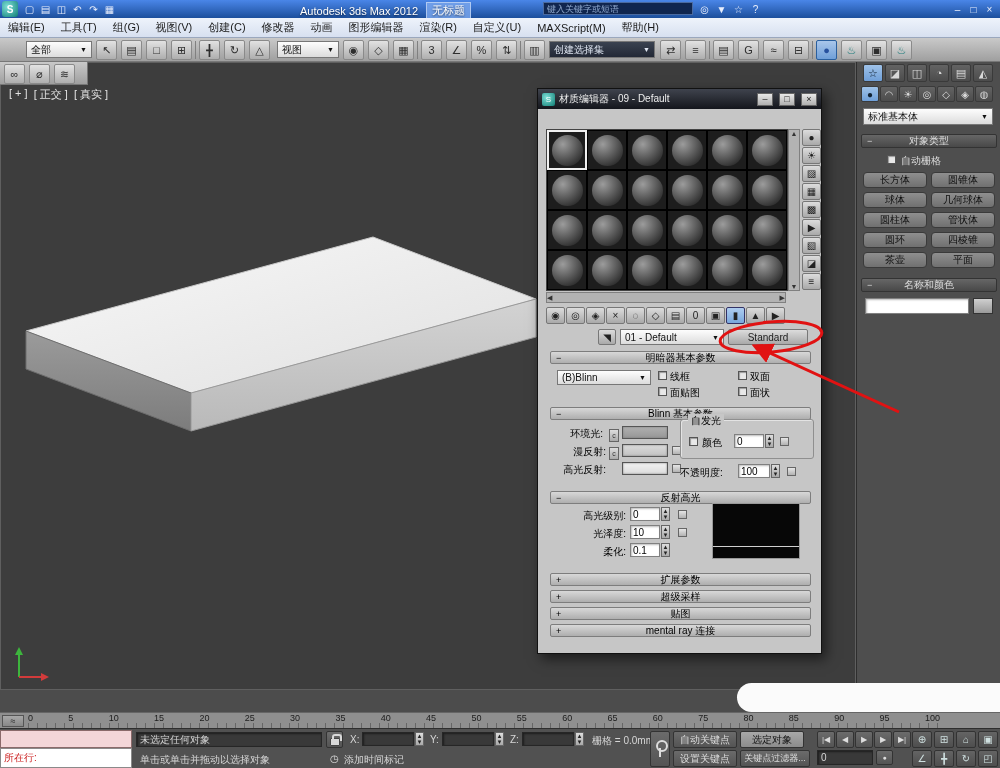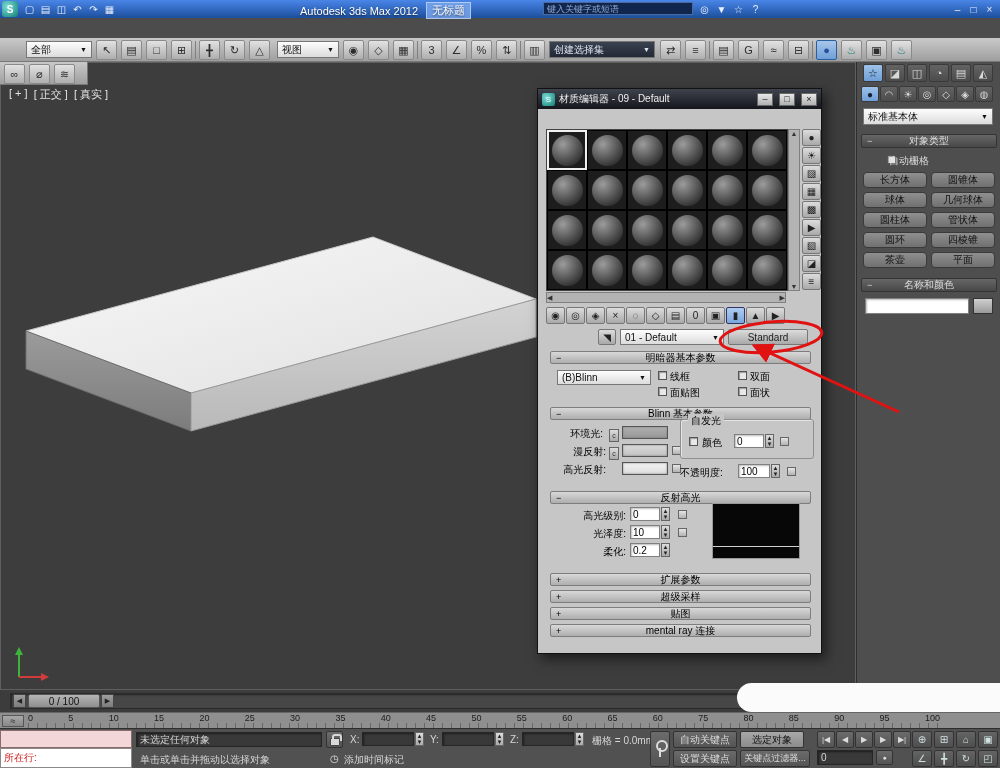--- a/index.html
+++ b/index.html
@@ -151,20 +151,35 @@
     <input id="ic-search" placeholder="键入关键字或短语" style="">
     <div class="qat-icon" style="left:697px">◎</div>
     <div class="qat-icon" style="left:714px">▼</div>
     <div class="qat-icon" style="left:731px">☆</div>
     <div class="qat-icon" style="left:748px">?</div>
     <div class="qat-icon" style="left:950px">–</div>
     <div class="qat-icon" style="left:966px">□</div>
     <div class="qat-icon" style="left:982px">×</div>
   </div>
 
+  <div class="abs" id="menubar">
+
+  <div class="mi">编辑(E)</div>
+      <div class="mi">工具(T)</div>
+      <div class="mi">组(G)</div>
+      <div class="mi">视图(V)</div>
+      <div class="mi">创建(C)</div>
+      <div class="mi">修改器</div>
+      <div class="mi">动画</div>
+      <div class="mi">图形编辑器</div>
+      <div class="mi">渲染(R)</div>
+      <div class="mi">自定义(U)</div>
+      <div class="mi">MAXScript(M)</div>
+      <div class="mi">帮助(H)</div>
+    </div>
 
   <div class="abs" id="toolbar">
     <div class="tb-dd" style="left:26px;width:66px">
       <span>全部</span>
       <span class="dar">▼</span>
     </div>
     <div class="tb-icon" style="left:96px">↖</div>
     <div class="tb-icon" style="left:121px">▤</div>
     <div class="tb-icon" style="left:146px">□</div>
     <div class="tb-icon" style="left:171px">⊞</div>
@@ -226,21 +241,21 @@
     <div class="cp-cat" style="left:118px;top:24px">◍</div>
     <div class="tb-dd" style="left:6px;top:46px;width:130px;position:absolute">
       <span>标准基本体</span>
       <span class="dar">▼</span>
     </div>
     <div class="ro-h" style="left:4px;top:72px;width:136px;height:14px">
       <span class="pm">−</span>
       <span>对象类型</span>
     </div>
     <div class="chk" style="left:30px;top:93px"></div>
-    <div class="cp-label" style="left:32px;top:92px">自动栅格</div>
+    <div class="cp-label" style="left:44px;top:92px">自动栅格</div>
     <div style="position:absolute;left:6px;top:110px;width:132px;display:grid;grid-template-columns:64px 64px;gap:4px">
 
     <div class="cp-btn" style="position:static">长方体</div>
         <div class="cp-btn" style="position:static">圆锥体</div>
         <div class="cp-btn" style="position:static">球体</div>
         <div class="cp-btn" style="position:static">几何球体</div>
         <div class="cp-btn" style="position:static">圆柱体</div>
         <div class="cp-btn" style="position:static">管状体</div>
         <div class="cp-btn" style="position:static">圆环</div>
         <div class="cp-btn" style="position:static">四棱锥</div>
@@ -428,21 +443,21 @@
     </div>
     <div class="me-label right" style="left:8px;top:420px;width:80px">高光级别:</div>
     <div class="wfld" style="position:absolute;left:92px;top:418px;width:30px;height:14px">0</div>
     <div class="spin" style="left:123px;top:418px">▴▾</div>
     <div class="map-btn" style="left:140px;top:421px"></div>
     <div class="me-label right" style="left:8px;top:438px;width:80px">光泽度:</div>
     <div class="wfld" style="position:absolute;left:92px;top:436px;width:30px;height:14px">10</div>
     <div class="spin" style="left:123px;top:436px">▴▾</div>
     <div class="map-btn" style="left:140px;top:439px"></div>
     <div class="me-label right" style="left:8px;top:456px;width:80px">柔化:</div>
-    <div class="wfld" style="position:absolute;left:92px;top:454px;width:30px;height:14px">0.2</div>
+    <div class="wfld" style="position:absolute;left:92px;top:454px;width:30px;height:14px">0.1</div>
     <div class="spin" style="left:123px;top:454px">▴▾</div>
     <div id="me-graph" style="left:174px;top:414px;width:88px;height:56px">
         <div class="gline"></div>
       </div>
 
     <div class="me-ro" style="left:12px;top:484px;width:261px;height:13px">
       <span class="pm">+</span>
       <span>扩展参数</span>
     </div>
     <div class="me-ro" style="left:12px;top:501px;width:261px;height:13px">
@@ -452,26 +467,20 @@
     <div class="me-ro" style="left:12px;top:518px;width:261px;height:13px">
       <span class="pm">+</span>
       <span>贴图</span>
     </div>
     <div class="me-ro" style="left:12px;top:535px;width:261px;height:13px">
       <span class="pm">+</span>
       <span>mental ray 连接</span>
     </div>
   </div>
 
-  <div class="abs" id="timerow">
-    <div id="time-track"></div>
-    <div class="t-arrow" style="left:13px">◀</div>
-    <div id="time-handle">0 / 100</div>
-    <div class="t-arrow" style="left:101px">▶</div>
-  </div>
   <div class="abs" id="ruler">
     <div id="mini-curve-btn">≈</div>
     <div id="tickstrip"></div>
     <div id="ticks">
 
     <span>0</span>
         <span>5</span>
         <span>10</span>
         <span>15</span>
         <span>20</span>

